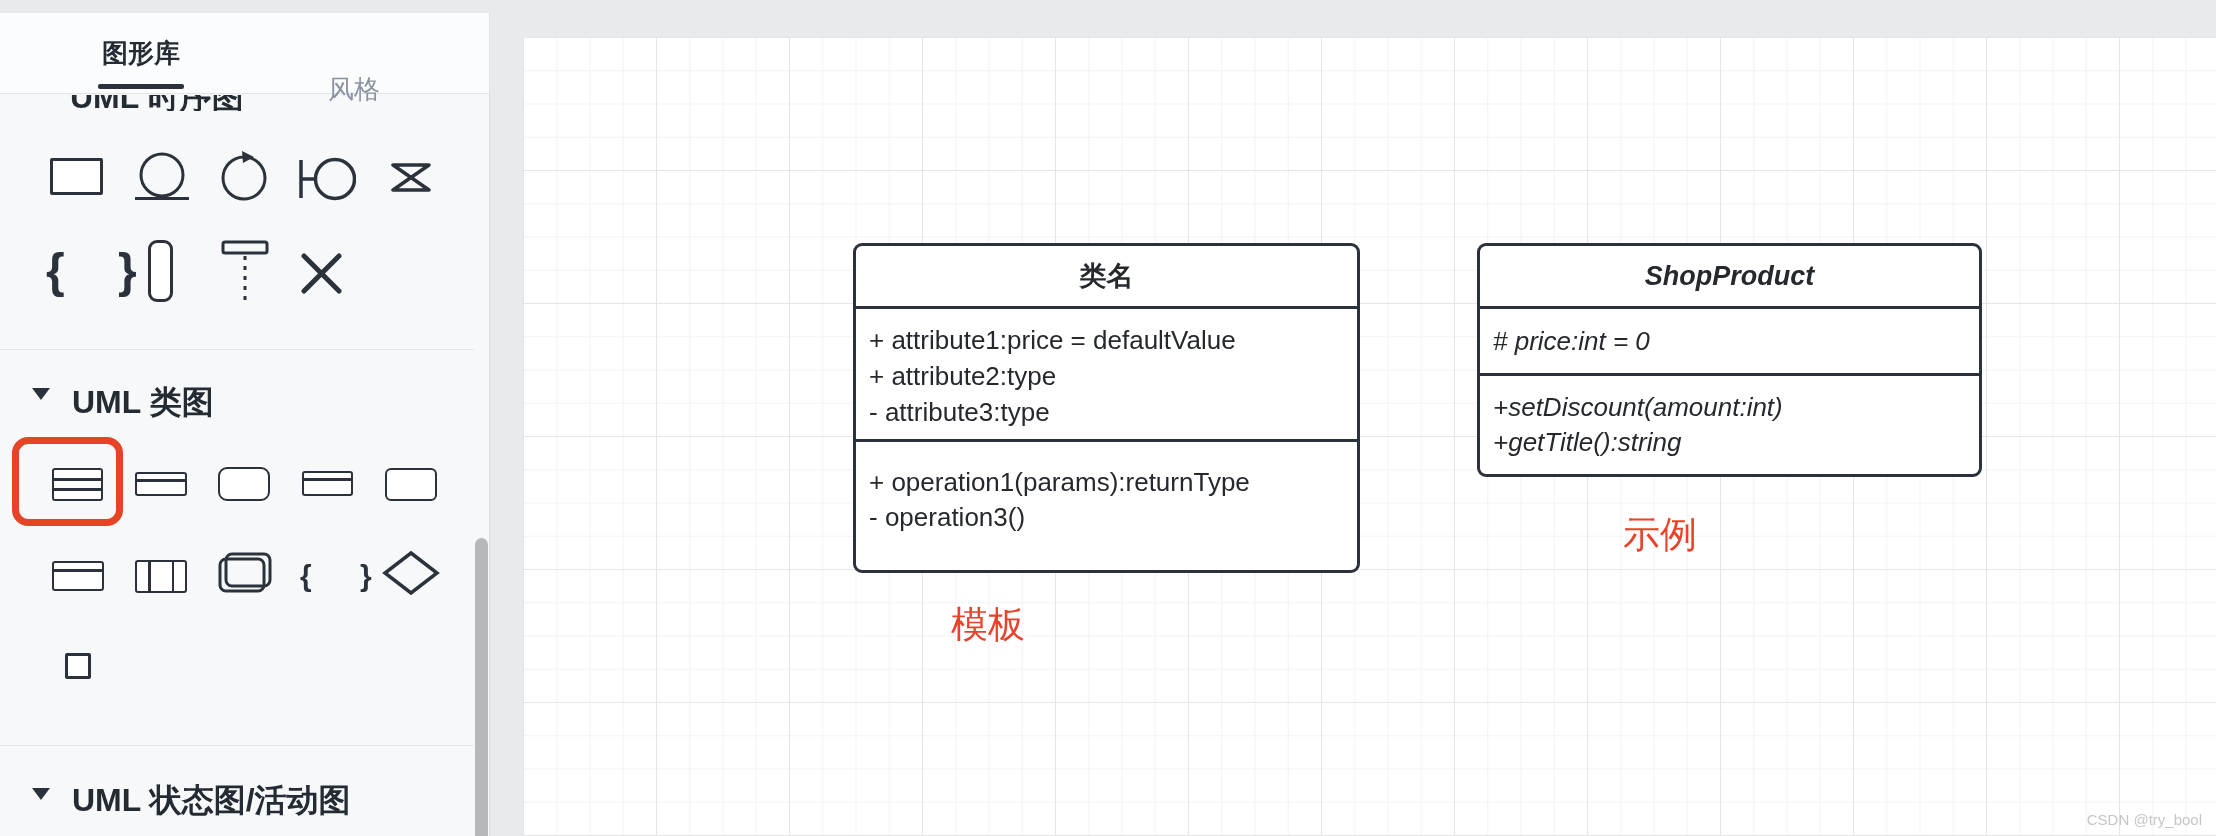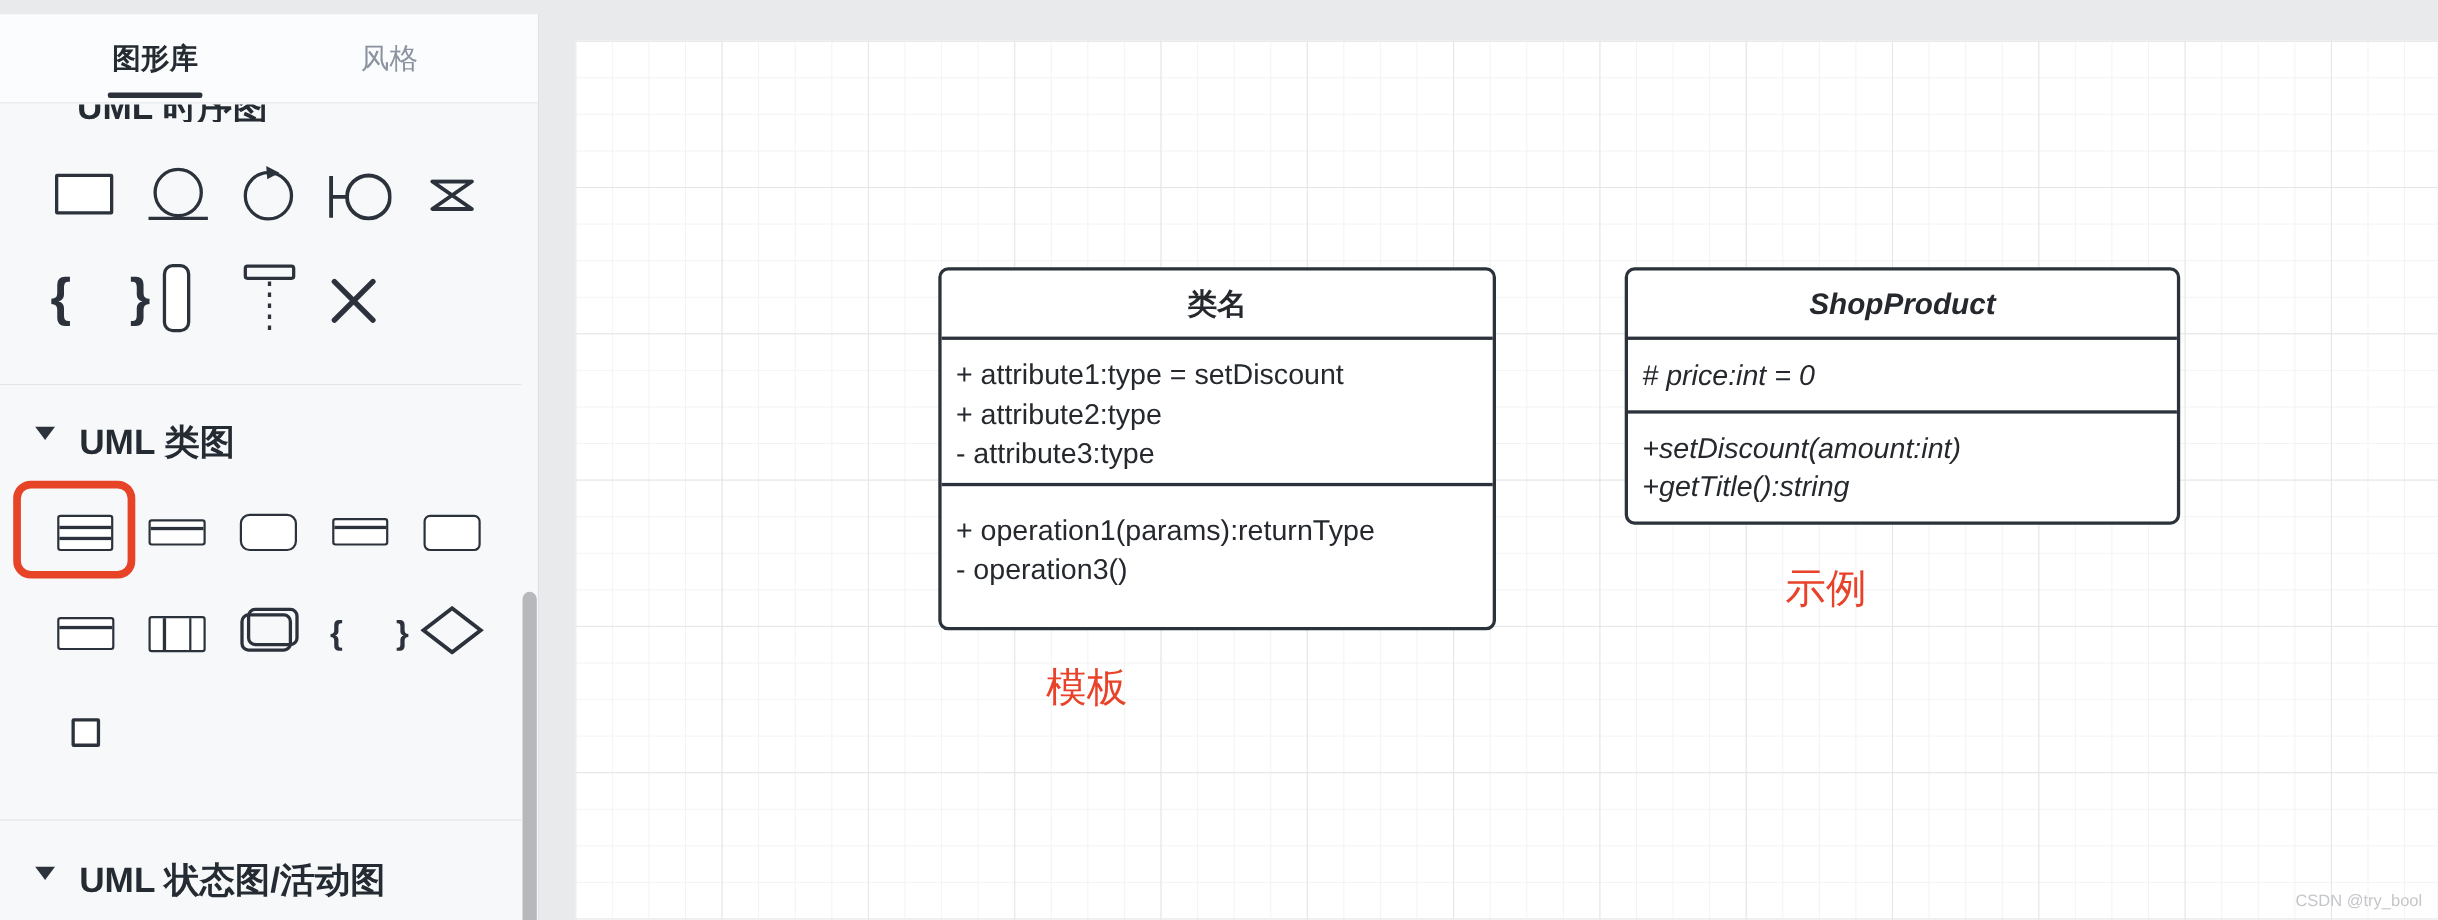--- a/index.html
+++ b/index.html
@@ -8,21 +8,21 @@
   .abs { position:absolute; }
 
   
   #sidebar { position:absolute; left:0; top:13px; width:490px; height:836px;
              background:#f7f8fa; border-right:1px solid #dfe1e4; overflow:hidden; }
   #tabbar { position:absolute; left:0; top:0; width:100%; height:81px;
             background:#fbfcfd; border-bottom:1px solid #e4e5e8; }
   .tab { position:absolute; top:0; height:81px; display:flex; align-items:center; justify-content:center;
          font-size:26px; cursor:pointer; }
   .tab.active { font-weight:bold; color:#252b33; }
-  .tab.inactive { color:#8b93a0; }
+  .tab.inactive { color:#8b93a0;margin-top:36px; }
   #tab-underline { position:absolute; left:98px; top:71px; width:86px; height:5px; background:#2b323b; border-radius:2px; }
 
   .section-title { font-size:32px; font-weight:bold; color:#252b33; white-space:nowrap; }
   .tri { width:0; height:0; border-left:9px solid transparent; border-right:9px solid transparent;
          border-top:12px solid #2b323b; }
   .divider { position:absolute; left:0; width:474px; height:1px; background:#e3e4e7; }
 
   .shape { border:3px solid #2b323b; background:#ffffff; }
   .hline { position:absolute; left:0; width:100%; height:2.5px; background:#2b323b; }
   .vline-in { position:absolute; top:0; height:100%; width:2.5px; background:#2b323b; }
@@ -181,21 +181,21 @@
   <div class="abs section-title" style="left:72px;top:766px;">UML 状态图/活动图</div>
 
   <div id="scroll-thumb"></div>
 </div>
 
 <div id="canvas">
 
   <div class="uml-class" style="left:330px;top:206px;width:507px;height:330px;">
     <div class="uml-title" style="height:63px;">类名</div>
     <div class="uml-rows" style="height:133px;border-bottom:3px solid #2b323b;padding-top:13px;">
-      <div>+ attribute1:type = setDiscount</div>
+      <div>+ attribute1:price = defaultValue</div>
       <div>+ attribute2:type</div>
       <div>- attribute3:type</div>
     </div>
     <div class="uml-rows" style="padding-top:23px;line-height:35px;">
       <div>+ operation1(params):returnType</div>
       <div>- operation3()</div>
     </div>
   </div>
 
   <div class="uml-class" style="left:954px;top:206px;width:505px;height:234px;font-style:italic;">

